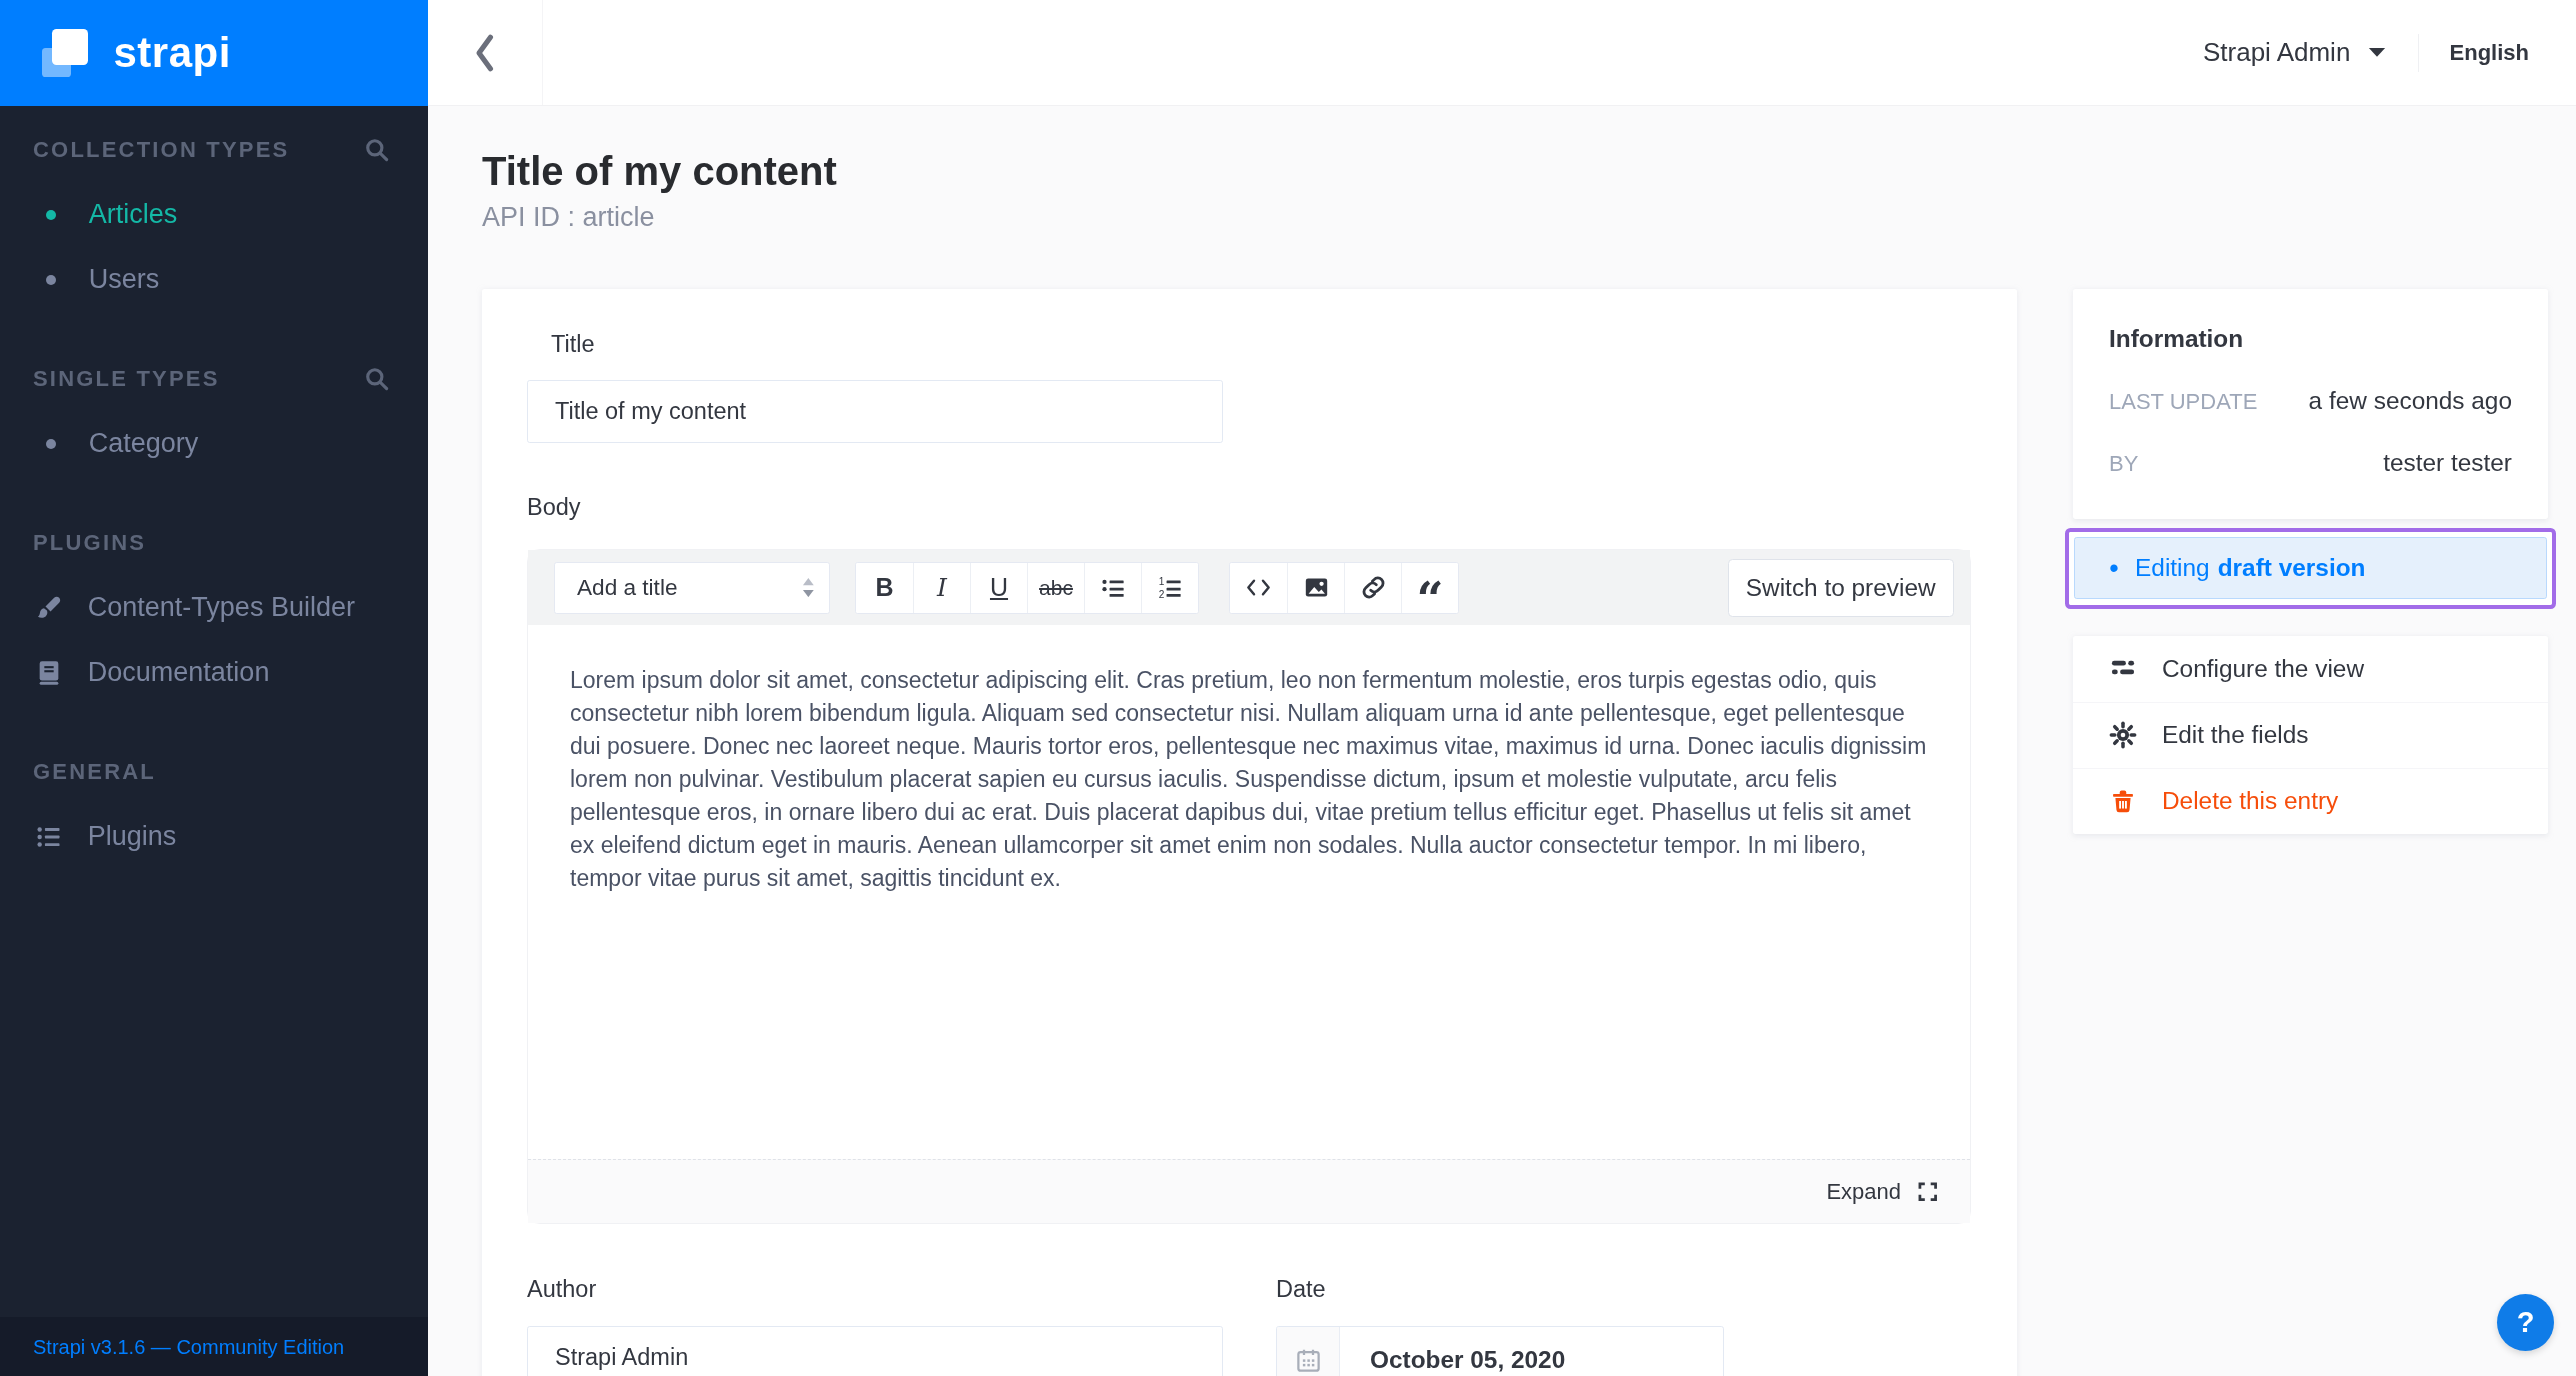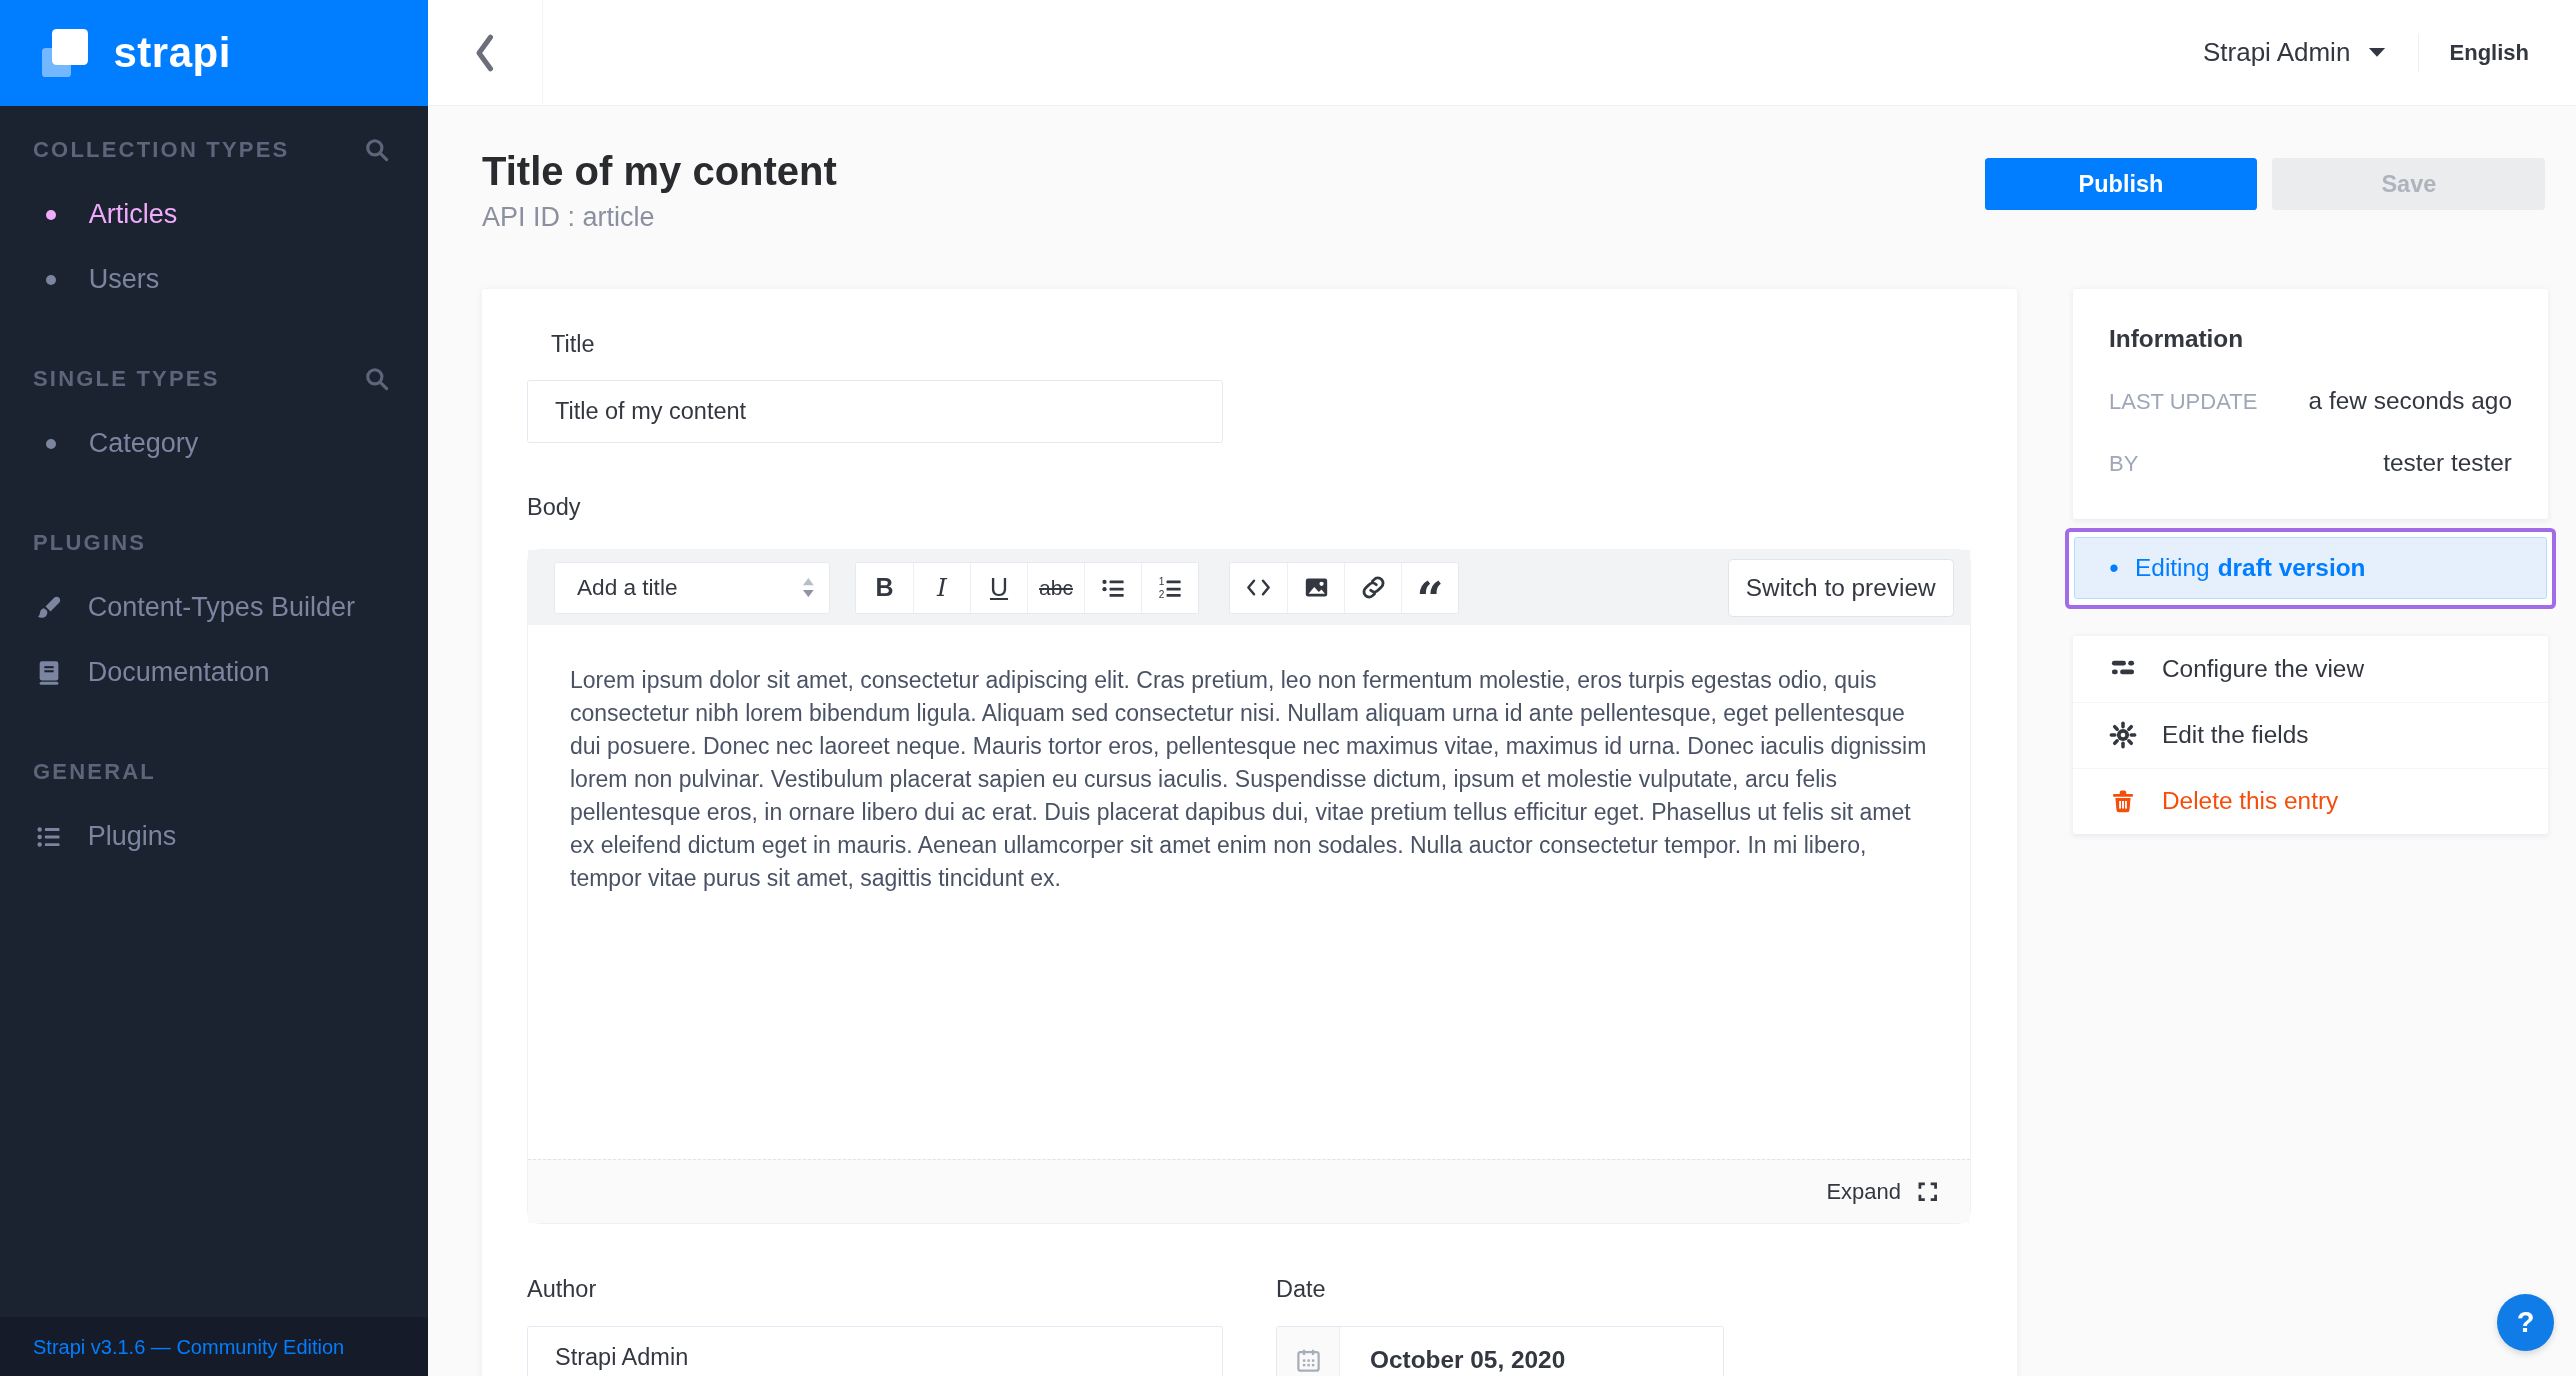--- a/index.html
+++ b/index.html
@@ -27,21 +27,21 @@
   .logo-text { color: #fff; font-size: 42px; font-weight: bold; letter-spacing: 0.5px; }
 
   .nav { padding-top: 11px; }
   .nav-section { margin-top: 0; }
   .nav-section + .nav-section { margin-top: 34px; }
   .nav-row { height: 65px; display: flex; align-items: center; padding: 0 38px 0 33px; }
   .section-head { justify-content: space-between; cursor: default; }
   .section-label { color: #5c6579; font-size: 22px; font-weight: bold; letter-spacing: 2.2px; }
   .section-search { width: 27px; height: 27px; color: #5c6579; }
   .nav-item { color: #7b859f; cursor: pointer; }
-  .nav-item.active { color: #f0abfc; }
+  .nav-item.active { color: #14b8a6; }
   .nav-item .bullet { width: 10px; height: 10px; border-radius: 50%; background: currentColor; margin: 0 33px 0 12.7px; flex: 0 0 auto; }
   .nav-item .item-icon { width: 28px; height: 28px; margin: 0 25px 0 1.8px; color: #7b859f; flex: 0 0 auto; }
   .nav-item .item-label { font-size: 27px; }
   .sidebar-footer {
     position: absolute; left: 0; bottom: 0; width: 100%; height: 60px;
     background: #151b29; display: flex; align-items: center; padding-left: 33px;
   }
   .sidebar-footer span { color: #007eff; font-size: 20px; }
 
   
@@ -269,24 +269,20 @@
   </div>
 </header>
 
 <main class="main">
 
   <div class="page-title-block">
     <div class="page-title">Title of my content</div>
     <div class="page-subtitle">API ID : article</div>
   </div>
 
-  <div class="page-actions">
-    <button class="btn btn-publish">Publish</button>
-    <button class="btn btn-save">Save</button>
-  </div>
 
   <section class="content-card">
 
     <label class="field-label lbl-title">Title</label>
     <div class="text-input inp-title">Title of my content</div>
 
     <label class="field-label lbl-body">Body</label>
 
     <div class="editor">
       <div class="editor-toolbar">

